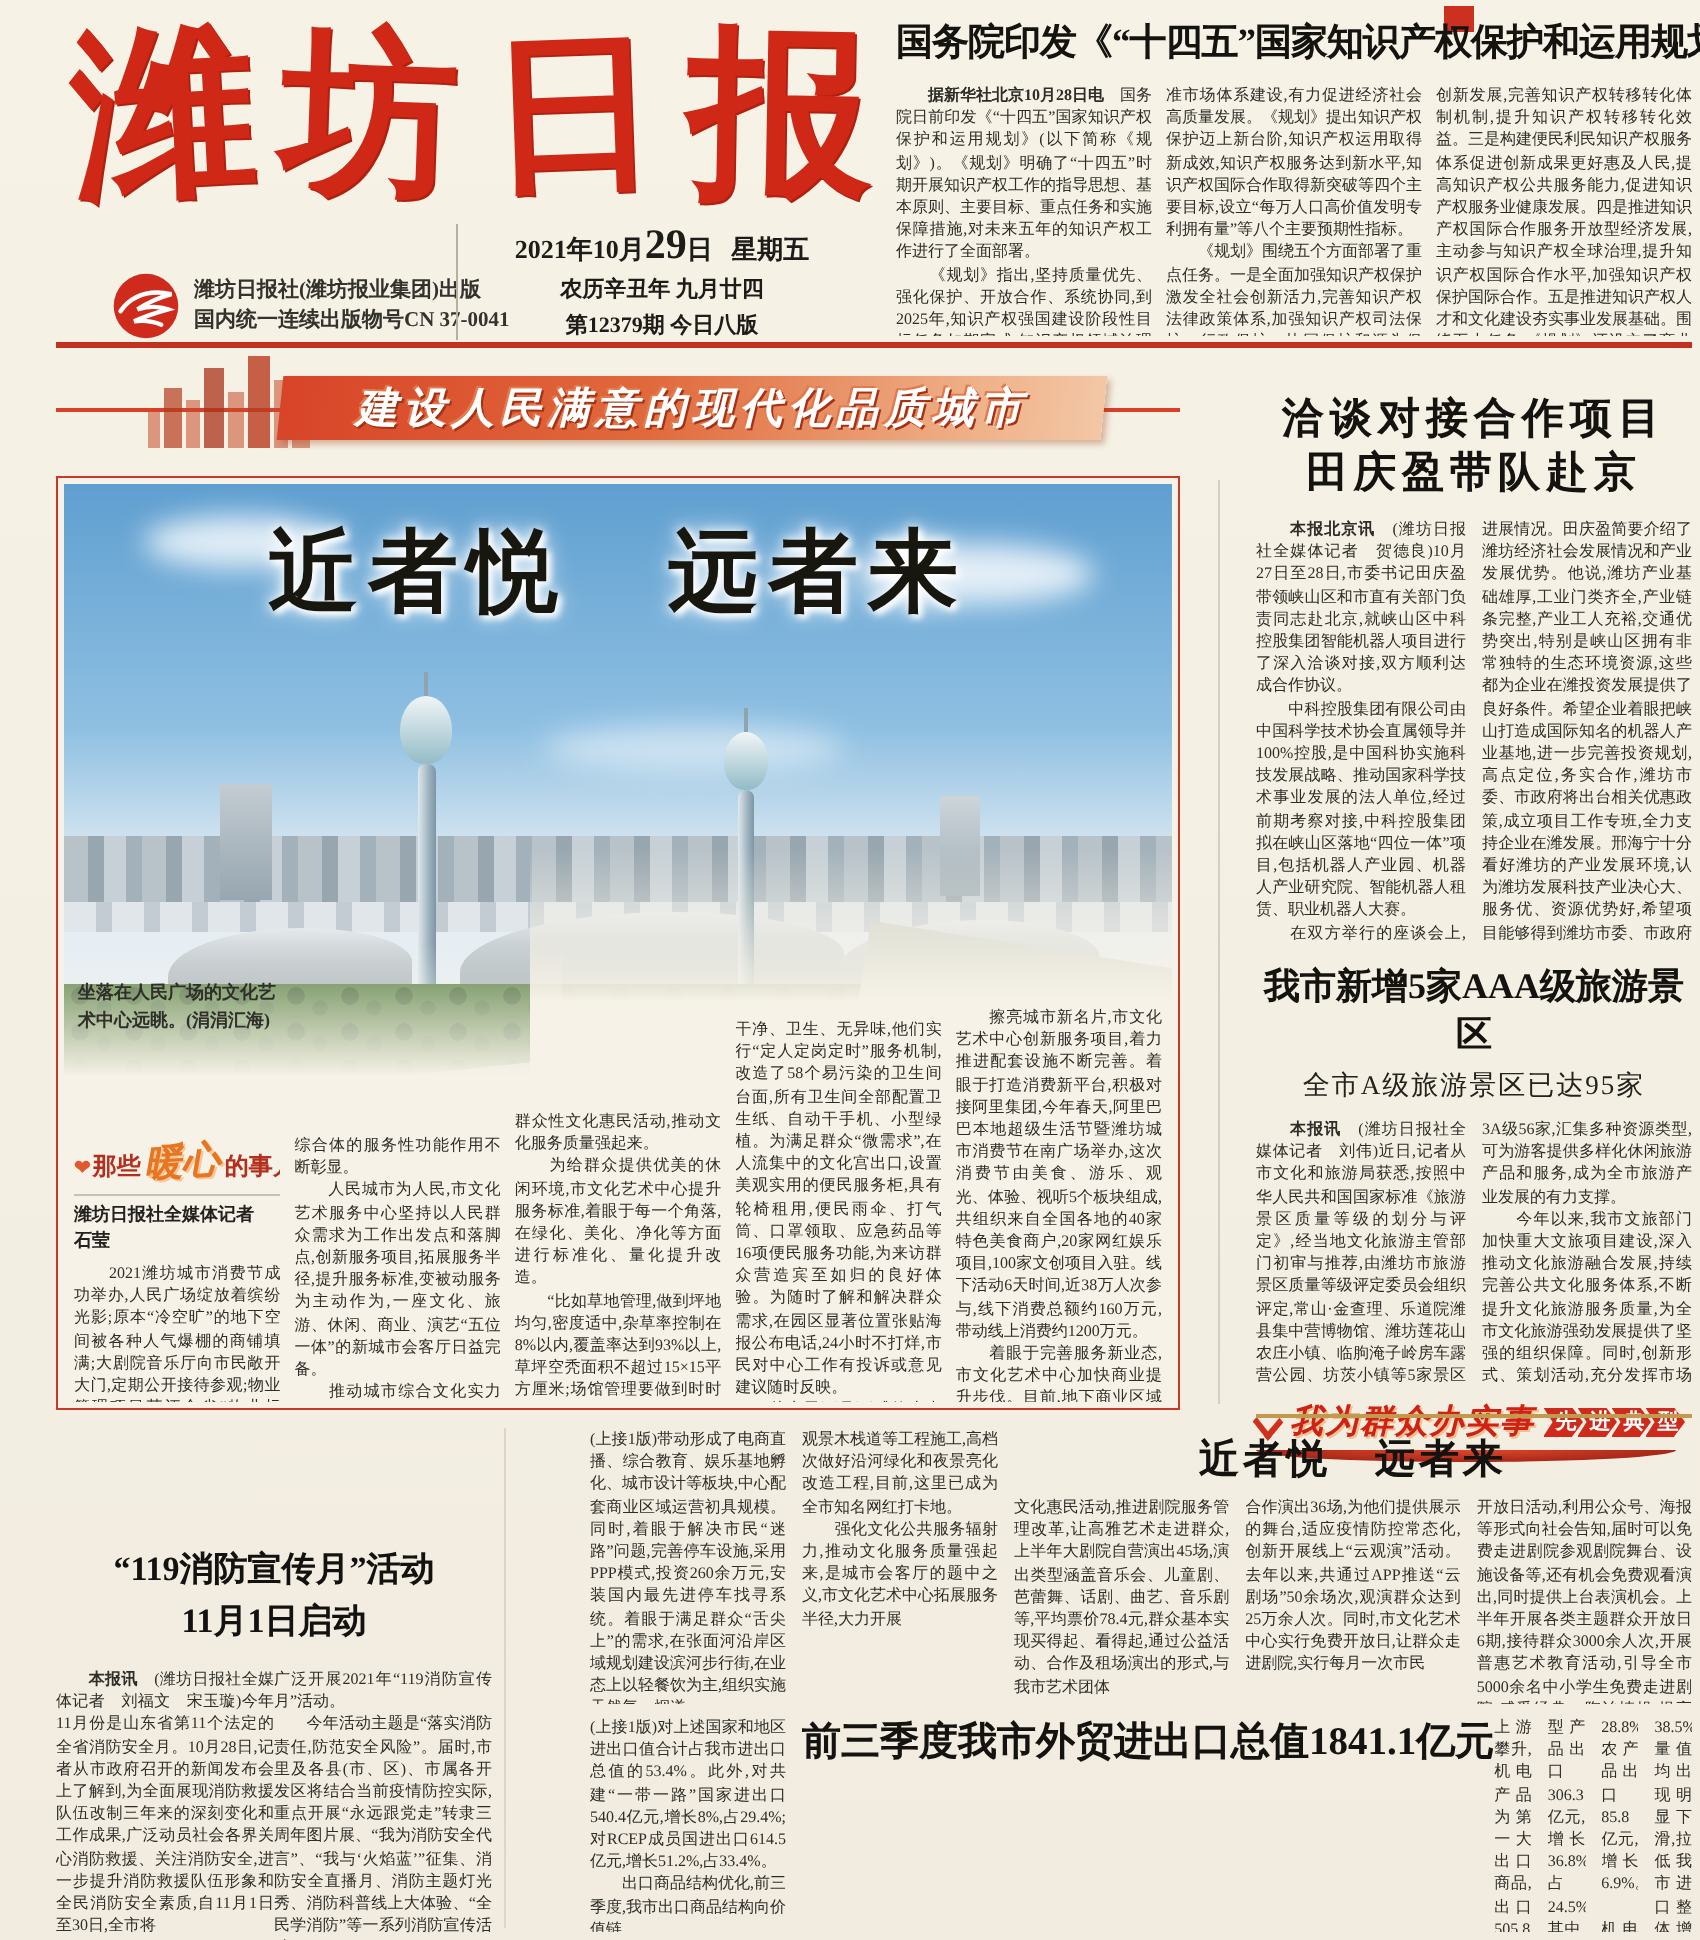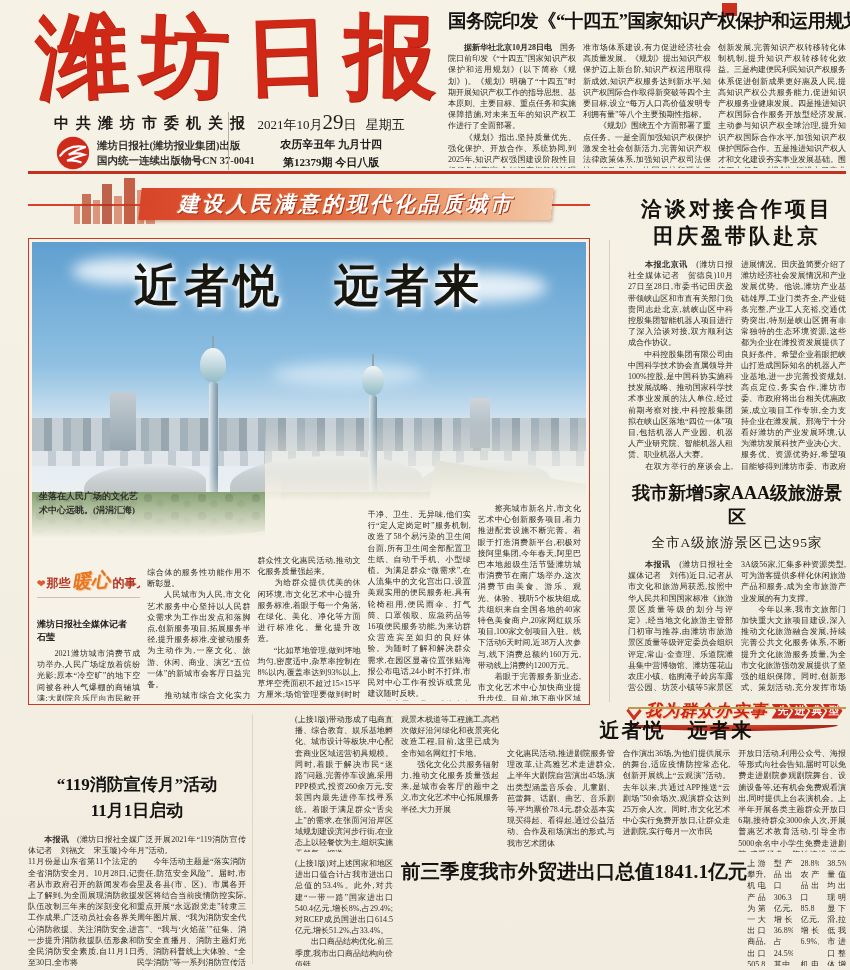--- a/index.html
+++ b/index.html
@@ -11,21 +11,21 @@
   .mh-char{font-size:92px;line-height:100px;font-weight:900;color:#cf2817;font-family:"DejaVu Serif","Liberation Serif",serif;text-shadow:1px 1px 0 #b0200f;display:inline-block;}
   .mh-char:nth-child(1){transform:rotate(-3deg);}
   .mh-char:nth-child(2){transform:rotate(2deg) scale(.96);}
   .mh-char:nth-child(3){transform:rotate(-2deg) scale(.92);}
   .mh-char:nth-child(4){transform:rotate(1deg);}
   .mh-org{position:absolute;left:54px;top:114px;font-size:15px;font-weight:900;letter-spacing:7px;color:#1d1c19;}
   .mh-logo{position:absolute;left:56px;top:136px;width:34px;height:34px;}
   .mh-pub{position:absolute;left:97px;top:138px;font-size:10.5px;font-weight:bold;line-height:15px;color:#33322d;}
   .mh-div{position:absolute;left:228px;top:112px;width:1px;height:58px;background:#b7b0a0;}
   .mh-date{position:absolute;left:246px;top:110px;width:170px;text-align:center;color:#1d1c19;}
-  .mh-date .d1{font-size:13px;font-weight:400;}
+  .mh-date .d1{font-size:13px;font-weight:700;}
   .mh-date .d1 .big{font-size:21px;}
   .mh-date .d2{font-size:11px;font-weight:bold;margin-top:2px;}
   .mh-date .d3{font-size:11px;font-weight:bold;margin-top:3px;}
 
   .corner-mark{position:absolute;left:722px;top:3px;width:15px;height:13px;background:#cc3120;}
 
   
   .ta{position:absolute;left:448px;top:8px;width:398px;}
   .ta-head{font-size:18.5px;font-weight:900;letter-spacing:-.5px;white-space:nowrap;color:#141310;}
   .ta-body{display:flex;gap:7px;margin-top:9px;height:126px;}
@@ -64,21 +64,21 @@
   .ms-caption{position:absolute;left:7px;top:248px;width:104px;font-size:9px;line-height:13.5px;color:#30302a;font-weight:bold;}
   .ms-text{position:absolute;left:8px;right:8px;top:328px;height:134px;display:flex;gap:7px;}
   .ms-col{flex:1;overflow:hidden;}
   .ms-col .tcol{height:100%;}
   .ms-c3{margin-top:-12px;}
   .ms-c4{margin-top:-58px;}
   .ms-c5{margin-top:-64px;}
   .kicker{white-space:nowrap;margin:1px 0 3px 0;color:#b3301e;font-weight:900;font-size:12px;}
   .kicker-heart{color:#e05a2e;font-size:10px;margin-right:1px;}
   .kicker-hl{display:inline-block;font-family:"Liberation Sans","DejaVu Sans",sans-serif;font-style:italic;font-weight:900;font-size:19px;color:#e8751f;transform:rotate(-4deg);margin:0 2px;text-shadow:1px 1px 0 #f6c79a;}
-  .byline{font-size:9px;font-weight:900;color:#23221e;margin:2px 0 4px 0;border-top:1px solid #c9c2b2;padding-top:20px;}
+  .byline{font-size:9px;font-weight:900;color:#23221e;margin:2px 0 4px 0;border-top:1px solid #c9c2b2;padding-top:3px;}
 
   
   .vr-main{position:absolute;left:609px;top:240px;width:1px;height:462px;background:#d6cfbd;}
   .rule-tan{position:absolute;left:628px;top:707px;width:218px;height:2px;background:#c29a4d;}
   .vr-bottom{position:absolute;left:252px;top:714px;width:1px;height:250px;background:#ddd6c4;}
 
   
   .rail{position:absolute;left:628px;top:192px;width:218px;}
   .r1-head{text-align:center;font-size:21px;line-height:27px;font-weight:900;letter-spacing:3px;color:#14130f;padding-top:4px;}
   .r-body{display:flex;gap:8px;margin-top:9px;}
@@ -118,21 +118,20 @@
 <body>
 
 <div id="page">
 
   <div class="mh-title">
     <span class="mh-char">潍</span>
     <span class="mh-char">坊</span>
     <span class="mh-char">日</span>
     <span class="mh-char">报</span>
   </div>
-  <div class="mh-org">中共潍坊市委机关报</div>
   <div class="mh-logo">
     <svg width="34" height="34" viewBox="0 0 40 40">
       <circle cx="20" cy="20" r="19" fill="#cf2b1d"></circle>
       <path d="M5 23 Q15 9 35 13 Q24 16 15 22 Q25 19 33 22 Q22 25 13 29 Q22 28 29 31" stroke="#fff" fill="none" stroke-width="2.6" stroke-linecap="round"></path>
     </svg>
   </div>
   <div class="mh-pub">
     <div>潍坊日报社(潍坊报业集团)出版</div>
     <div>国内统一连续出版物号CN 37-0041</div>
   </div>

